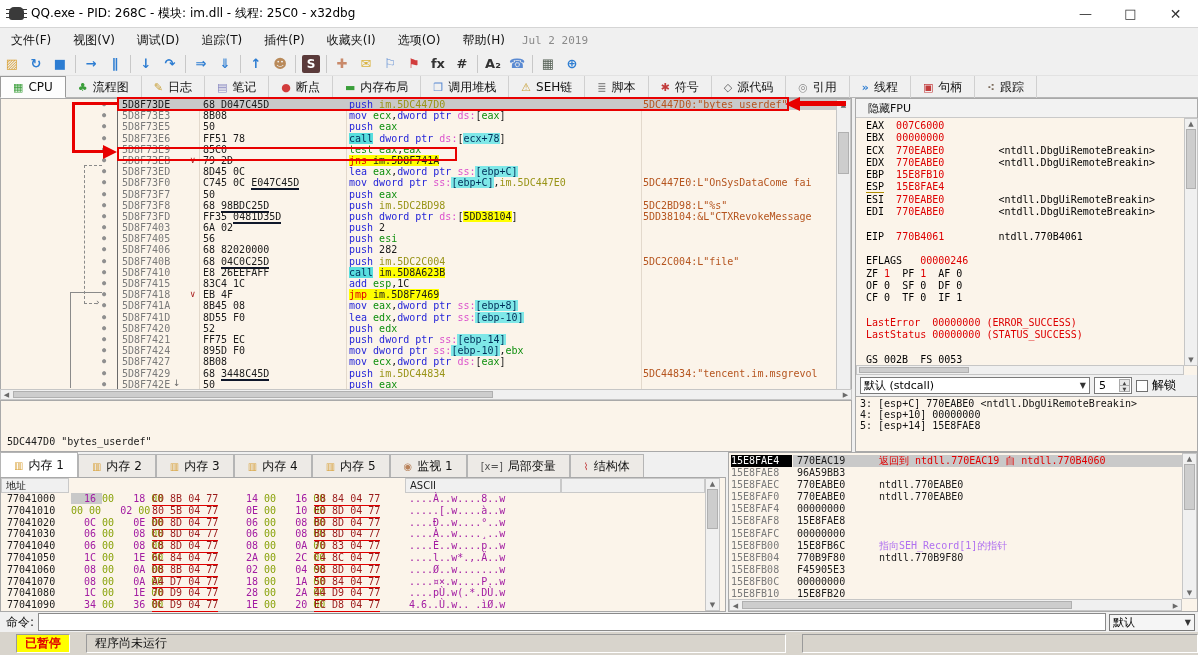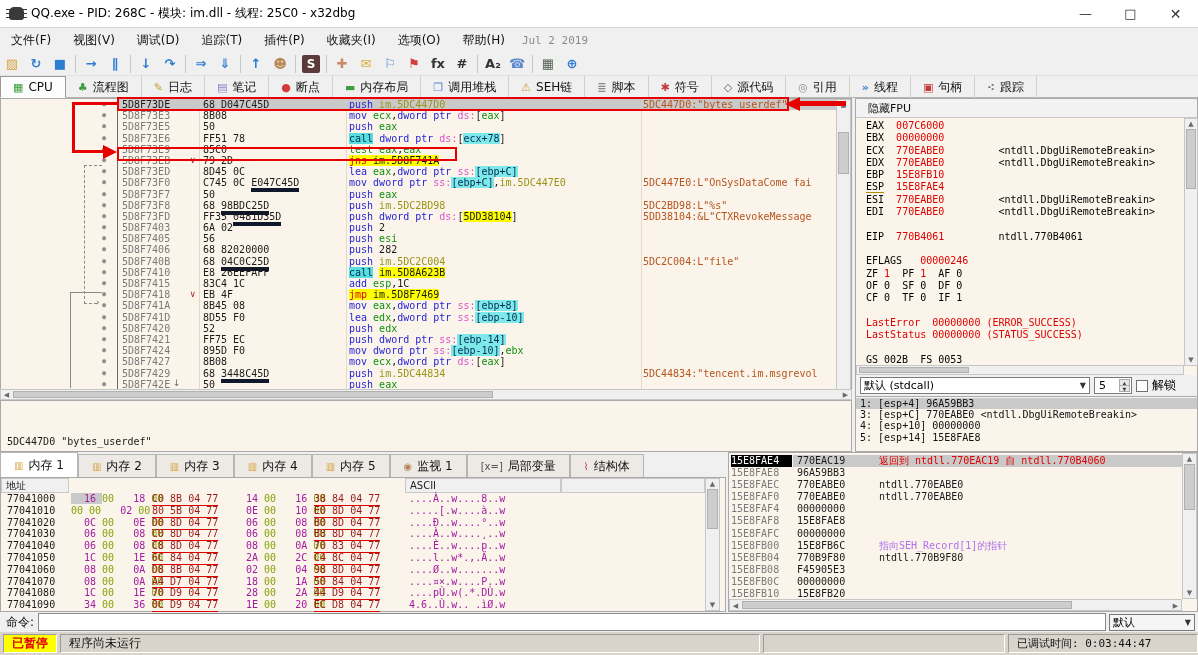--- a/index.html
+++ b/index.html
@@ -44,21 +44,21 @@
   
   #disasm { left:0; top:98px; width:852px; height:302px; }
   #disasm-rows { position:absolute; left:0; top:0; width:836px; height:291px; overflow:hidden; }
   .drow { position:relative; height:11.19px; line-height:11.3px; font-size:10px; white-space:pre;
           font-family:"DejaVu Sans Mono","Liberation Mono",monospace; }
   .drow .rowsel { position:absolute; left:116px; top:0; width:720px; height:100%; background:#C9C9C9; }
   .ddot { position:absolute; left:101px; top:0; color:#8f8f8f; font-size:7px; }
   .daddr { position:absolute; left:121px; color:#7A7A7A; }
   .drow.sel .daddr { color:#1a1a1a; }
   .dbytes { position:absolute; left:202px; color:#1a1a1a; }
-  .dbytes .ul { border-bottom:4px solid #0f172a; }
+  .dbytes .ul { border-bottom:2px solid #0f172a; }
   .jv { position:absolute; left:189px; color:#A22; font-size:9px; }
   .dinstr { position:absolute; left:348px; color:#1a1a1a; }
   .dcomm { position:absolute; left:642px; color:#B5541E; }
   .tk-mn { color:#2626D8; } .tk-reg { color:#0E8F0E; } .tk-seg { color:#DB52CC; }
   .tk-sym { color:#999418; } .tk-pl { color:#1a1a1a; }
   .tk-jmp { color:#E00000; background:#FFFF00; }
   .tk-yt { color:#1a1a1a; background:#FFFF00; }
   .tk-call { color:#00305a; background:#58DEDE; }
   .tk-ct { color:#00305a; background:#7FE8E8; }
   .tk-hly { color:#1a1a1a; background:#FFFF00; }
@@ -137,21 +137,21 @@
             display:flex; align-items:center; }
   .cmdlbl { font-size:12px; padding:0 4px 0 6px; color:#111; }
   .cmdinput { flex:1; height:18px; background:#fff; border:1px solid #8a8a8a; font-size:11px; padding:0 3px;
               font-family:"DejaVu Sans Mono",monospace; }
   #cmd-combo { width:86px; margin:0 3px; background:#F5F5F5; }
 
   
   .statusbar { position:absolute; left:0; top:632px; width:1198px; height:23px; background:#D8D4CC;
                display:flex; align-items:center; font-size:12px; }
   .sseg { height:19px; line-height:17px; border:1px solid; border-color:#9a9a9a #fff #fff #9a9a9a;
-          padding:0 8px; margin-left:3px; color:#111; }
+          padding:0 8px; margin-left:16px; color:#111; }
   .sseg.paused { background:#FFFF00; color:#E00000; font-weight:bold; }
   .sseg.msg { width:700px; }
   .sseg.fill { flex:1; }
   .sseg.time { width:190px; }
 
   
   .anno { position:absolute; pointer-events:none; }
   .redbox { border:2px solid #E80000; }
   .redfill { background:#E80000; }
   .tri-left { width:0; height:0; border-top:7px solid transparent; border-bottom:7px solid transparent; border-right:15px solid #E80000; }
@@ -349,21 +349,21 @@
         <span class="carr">▼</span>
       </div>
       <div class="spin">
         <span>5</span>
         <span class="sarr" style="top:1px;">▲</span>
         <span class="sarr" style="bottom:1px;">▼</span>
       </div>
       <div class="chk"></div>
       <div class="chklbl">解锁</div>
     </div>
-    <div id="args" class="mono"><div class="argrow sel">1: [esp+4] 96A59BB3</div><div class="argrow">3: [esp+C] 770EABE0 &lt;ntdll.DbgUiRemoteBreakin&gt;</div><div class="argrow">4: [esp+10] 00000000</div><div class="argrow">5: [esp+14] 15E8FAE8</div></div>
+    <div id="args" class="mono"><div class="argrow">3: [esp+C] 770EABE0 &lt;ntdll.DbgUiRemoteBreakin&gt;</div><div class="argrow">4: [esp+10] 00000000</div><div class="argrow">5: [esp+14] 15E8FAE8</div></div>
   </div>
 
   <div class="dump-tabs">
       <div class="dtab active">
         <span class="dticon" style="color: rgb(217, 163, 60);">▥</span>
         <span>内存 1</span>
       </div>
       <div class="dtab">
         <span class="dticon" style="color: rgb(217, 163, 60);">▥</span>
         <span>内存 2</span>
@@ -426,21 +426,20 @@
     <div id="cmd-combo" class="combo">
       <span>默认</span>
       <span class="carr">▼</span>
     </div>
   </div>
 
   <div class="statusbar">
     <div class="sseg paused">已暂停</div>
     <div class="sseg msg">程序尚未运行</div>
     <div class="sseg fill"></div>
-    <div class="sseg time mono" style="font-size:11px;">已调试时间:  0:03:44:47</div>
   </div>
 
   <div class="anno redbox" style="left:117px; top:97px; width:672px; height:14px;"></div>
   <div class="anno redfill" style="left:799px; top:101px; width:47px; height:5px;"></div>
   <div class="anno tri-left" style="left:785px; top:97px;"></div>
   <div class="anno redfill" style="left:72px; top:102px; width:45px; height:3px;"></div>
   <div class="anno redfill" style="left:72px; top:102px; width:3px; height:51px;"></div>
   <div class="anno redfill" style="left:72px; top:150px; width:32px; height:3px;"></div>
   <div class="anno tri-right" style="left:103px; top:145px;"></div>
   <div class="anno redbox" style="left:117px; top:147px; width:340px; height:14px;"></div>

